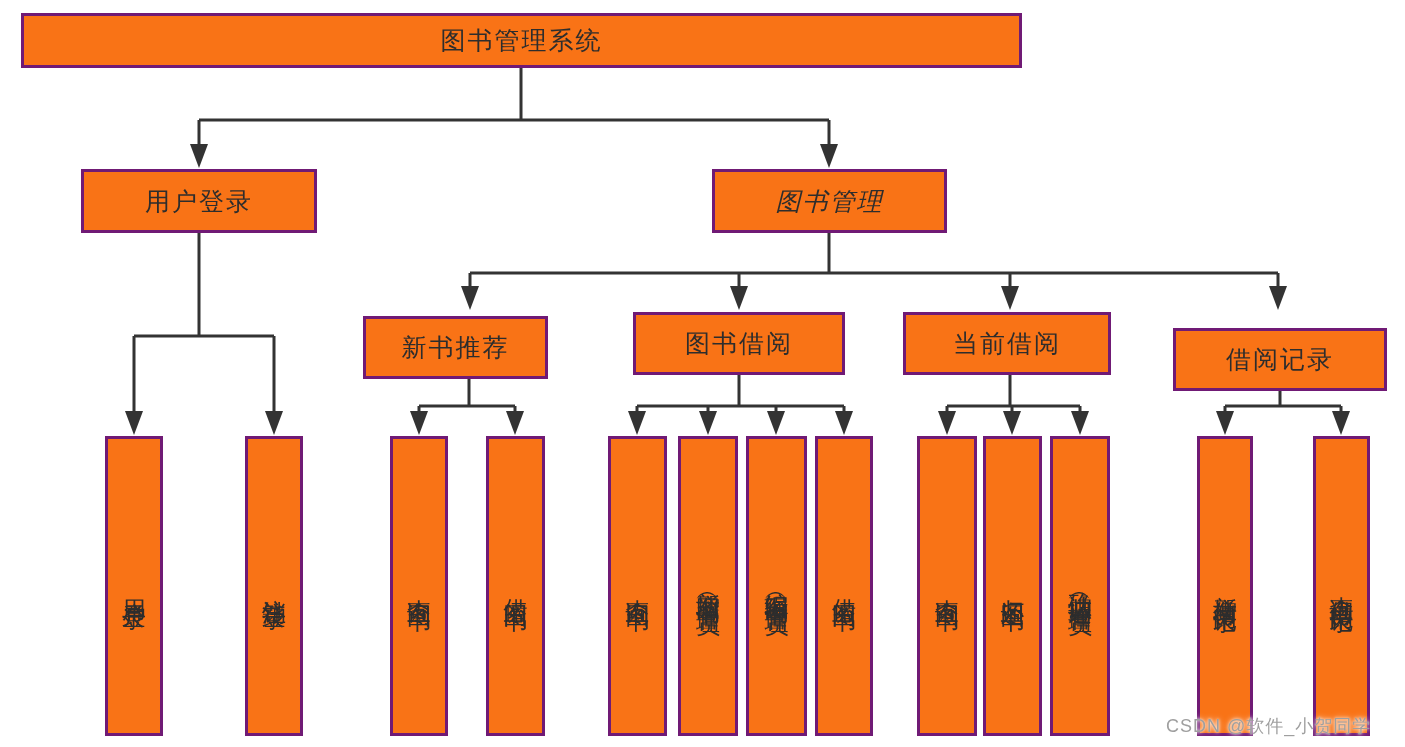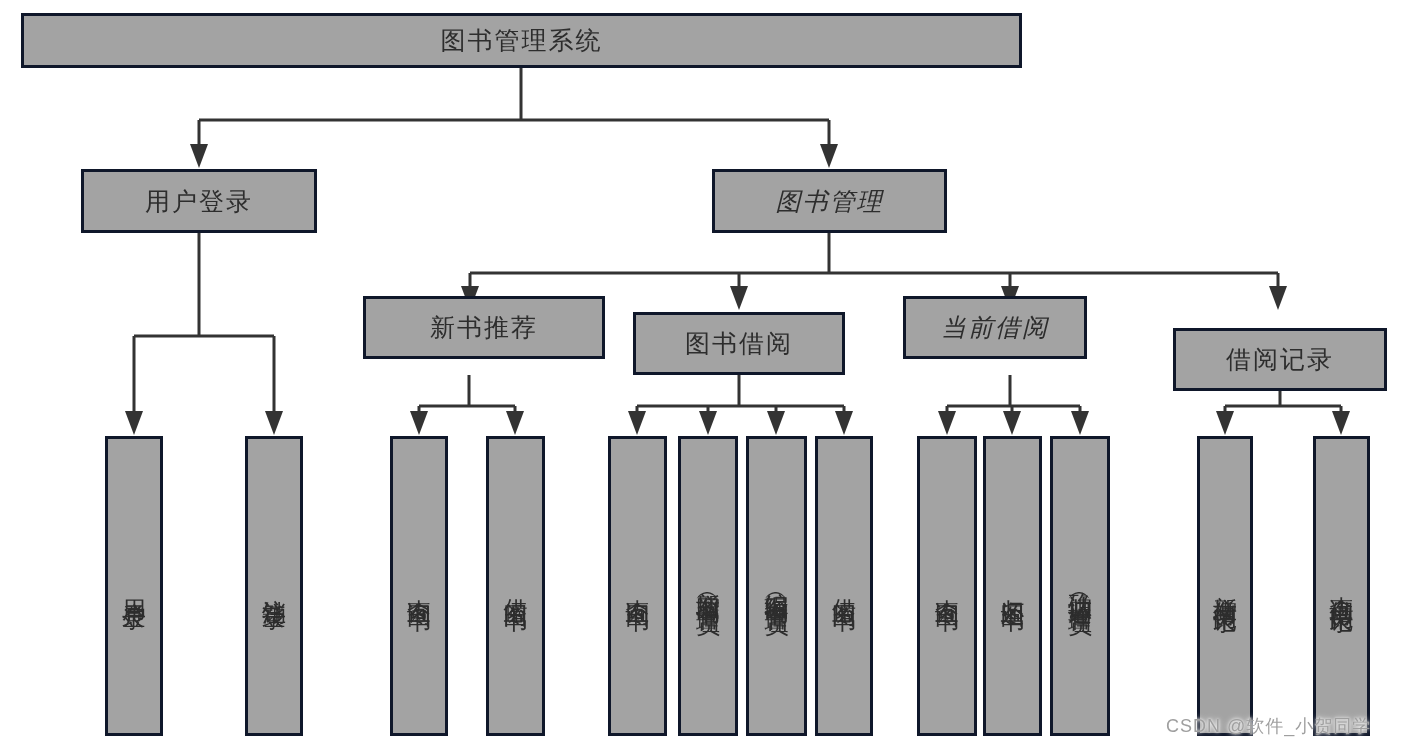--- a/index.html
+++ b/index.html
@@ -11,22 +11,22 @@
   #canvas {
     position: relative;
     width: 1405px;
     height: 747px;
     background: #ffffff;
     overflow: hidden;
   }
   .box {
     position: absolute;
     box-sizing: border-box;
-    border: 3px solid #0f172a;
-    background: #a3a3a3;
+    border: 3px solid #701a75;
+    background: #f97316;
     color: #2d2d2d;
     display: flex;
     align-items: center;
     justify-content: center;
     font-size: 25px;
     letter-spacing: 2px;
     white-space: nowrap;
   }
   .vbox {
     writing-mode: vertical-rl;
@@ -95,23 +95,23 @@
       <polygon points="1216,411 1234,411 1225,435"></polygon>
       <polygon points="1332,411 1350,411 1341,435"></polygon>
     </g>
   </svg>
 
   <div class="box" style="left:21px; top:13px; width:1001px; height:55px;">图书管理系统</div>
 
   <div class="box" style="left:81px; top:169px; width:236px; height:64px;">用户登录</div>
   <div class="box" style="left:712px; top:169px; width:235px; height:64px;font-style:italic;">图书管理</div>
 
-  <div class="box" style="left:363px; top:296px; width:242px; height:63px;">新书推荐</div>
+  <div class="box" style="left:363px; top:316px; width:185px; height:63px;">新书推荐</div>
   <div class="box" style="left:633px; top:312px; width:212px; height:63px;">图书借阅</div>
-  <div class="box" style="left:903px; top:296px; width:184px; height:63px;font-style:italic;">当前借阅</div>
+  <div class="box" style="left:903px; top:312px; width:208px; height:63px;">当前借阅</div>
   <div class="box" style="left:1173px; top:312px; width:214px; height:63px;margin-top:16px;">借阅记录</div>
 
   <div class="box vbox" style="left:105px; top:436px; width:58px; height:300px;">用户登录</div>
   <div class="box vbox" style="left:245px; top:436px; width:58px; height:300px;">注销登录</div>
 
   <div class="box vbox" style="left:390px; top:436px; width:58px; height:300px;">查询图书</div>
   <div class="box vbox" style="left:486px; top:436px; width:59px; height:300px;">借阅图书</div>
 
   <div class="box vbox" style="left:608px; top:436px; width:59px; height:300px;">查询图书</div>
   <div class="box vbox" style="left:678px; top:436px; width:60px; height:300px;">新增图书（管理员）</div>

